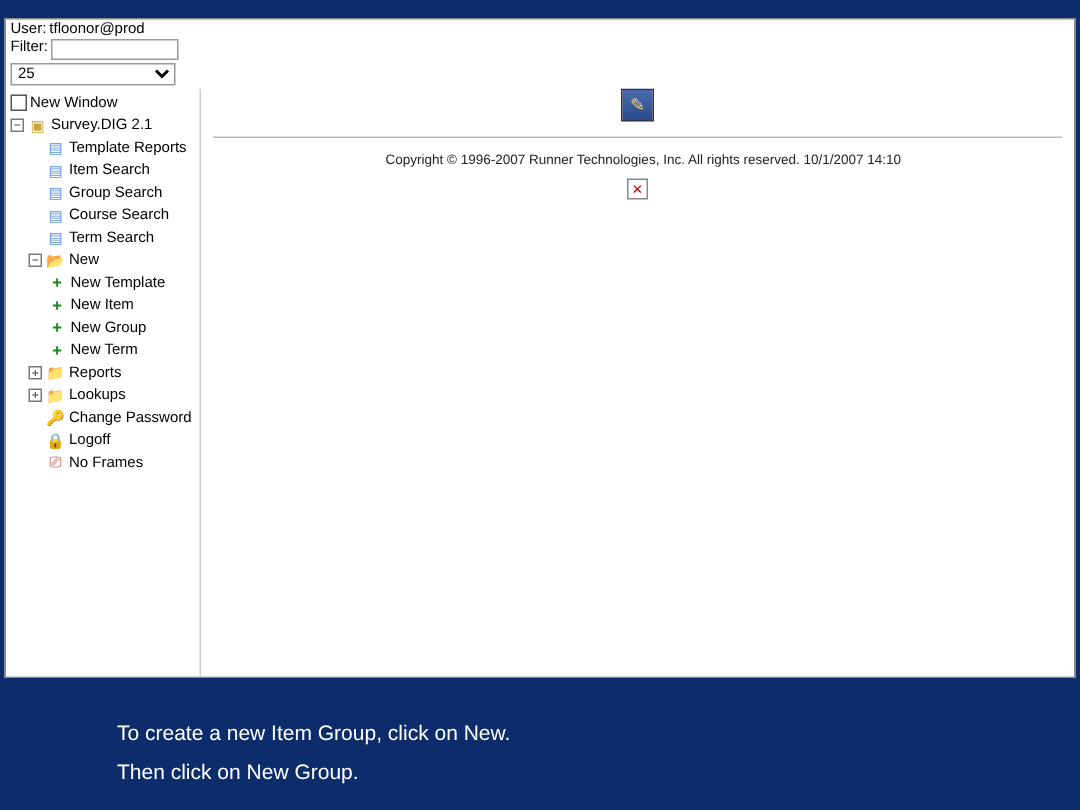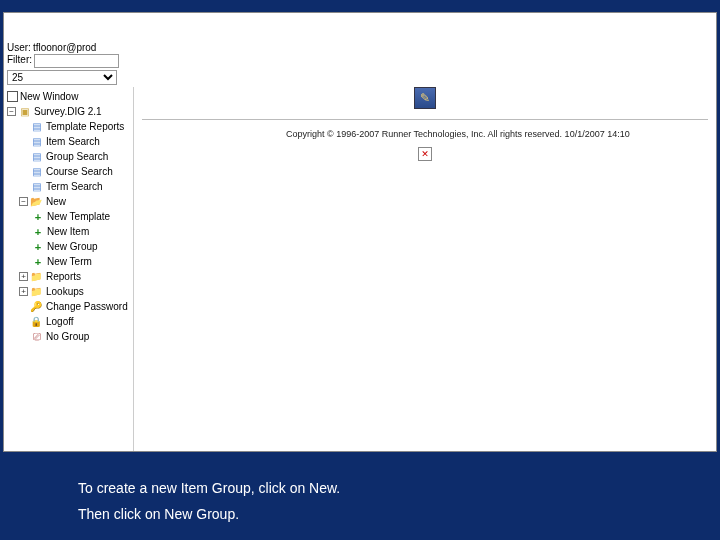--- a/index.html
+++ b/index.html
@@ -139,21 +139,21 @@
     position: absolute;
     top: 32px;
     left: 8px;
     right: 8px;
     height: 1px;
     background: #bbb;
   }
   .copyright {
     position: absolute;
     top: 42px;
-    left: 152px;
+    left: 123px;
     color: #222;
     font-size: 9px;
   }
   .broken-img {
     position: absolute;
     top: 60px;
     left: 50%;
     transform: translateX(-50%);
     width: 14px;
     height: 14px;
@@ -166,21 +166,21 @@
   }
   .caption {
     position: absolute;
     left: 78px;
     bottom: 12px;
     color: #ffffff;
     font-family: Liberation Sans, sans-serif;
     font-size: 14px;
     line-height: 1.9;
   }
-  .user-val { color: #000; margin-top: 28px; }
+  .user-val { color: #000; }
 </style>
 </head>
 <body>
 
 <div class="app-window">
 
   <div class="user-row">
     <label>User:</label>
     <span class="user-val">tfloonor@prod</span>
   </div>
@@ -276,21 +276,21 @@
         <span>Change Password</span>
       </div>
       <div class="tree-row indent-1">
         <span class="noplus"></span>
         <span class="ticon lock-icon">🔒</span>
         <span>Logoff</span>
       </div>
       <div class="tree-row indent-1">
         <span class="noplus"></span>
         <span class="ticon door-icon">⎚</span>
-        <span>No Group</span>
+        <span>No Frames</span>
       </div>
 
     </div>
 
     <div class="content-pane">
       <div class="app-logo">✎</div>
       <div class="divider-h"></div>
       <div class="copyright">Copyright © 1996-2007 Runner Technologies, Inc. All rights reserved. 10/1/2007 14:10</div>
       <div class="broken-img">✕</div>
     </div>

